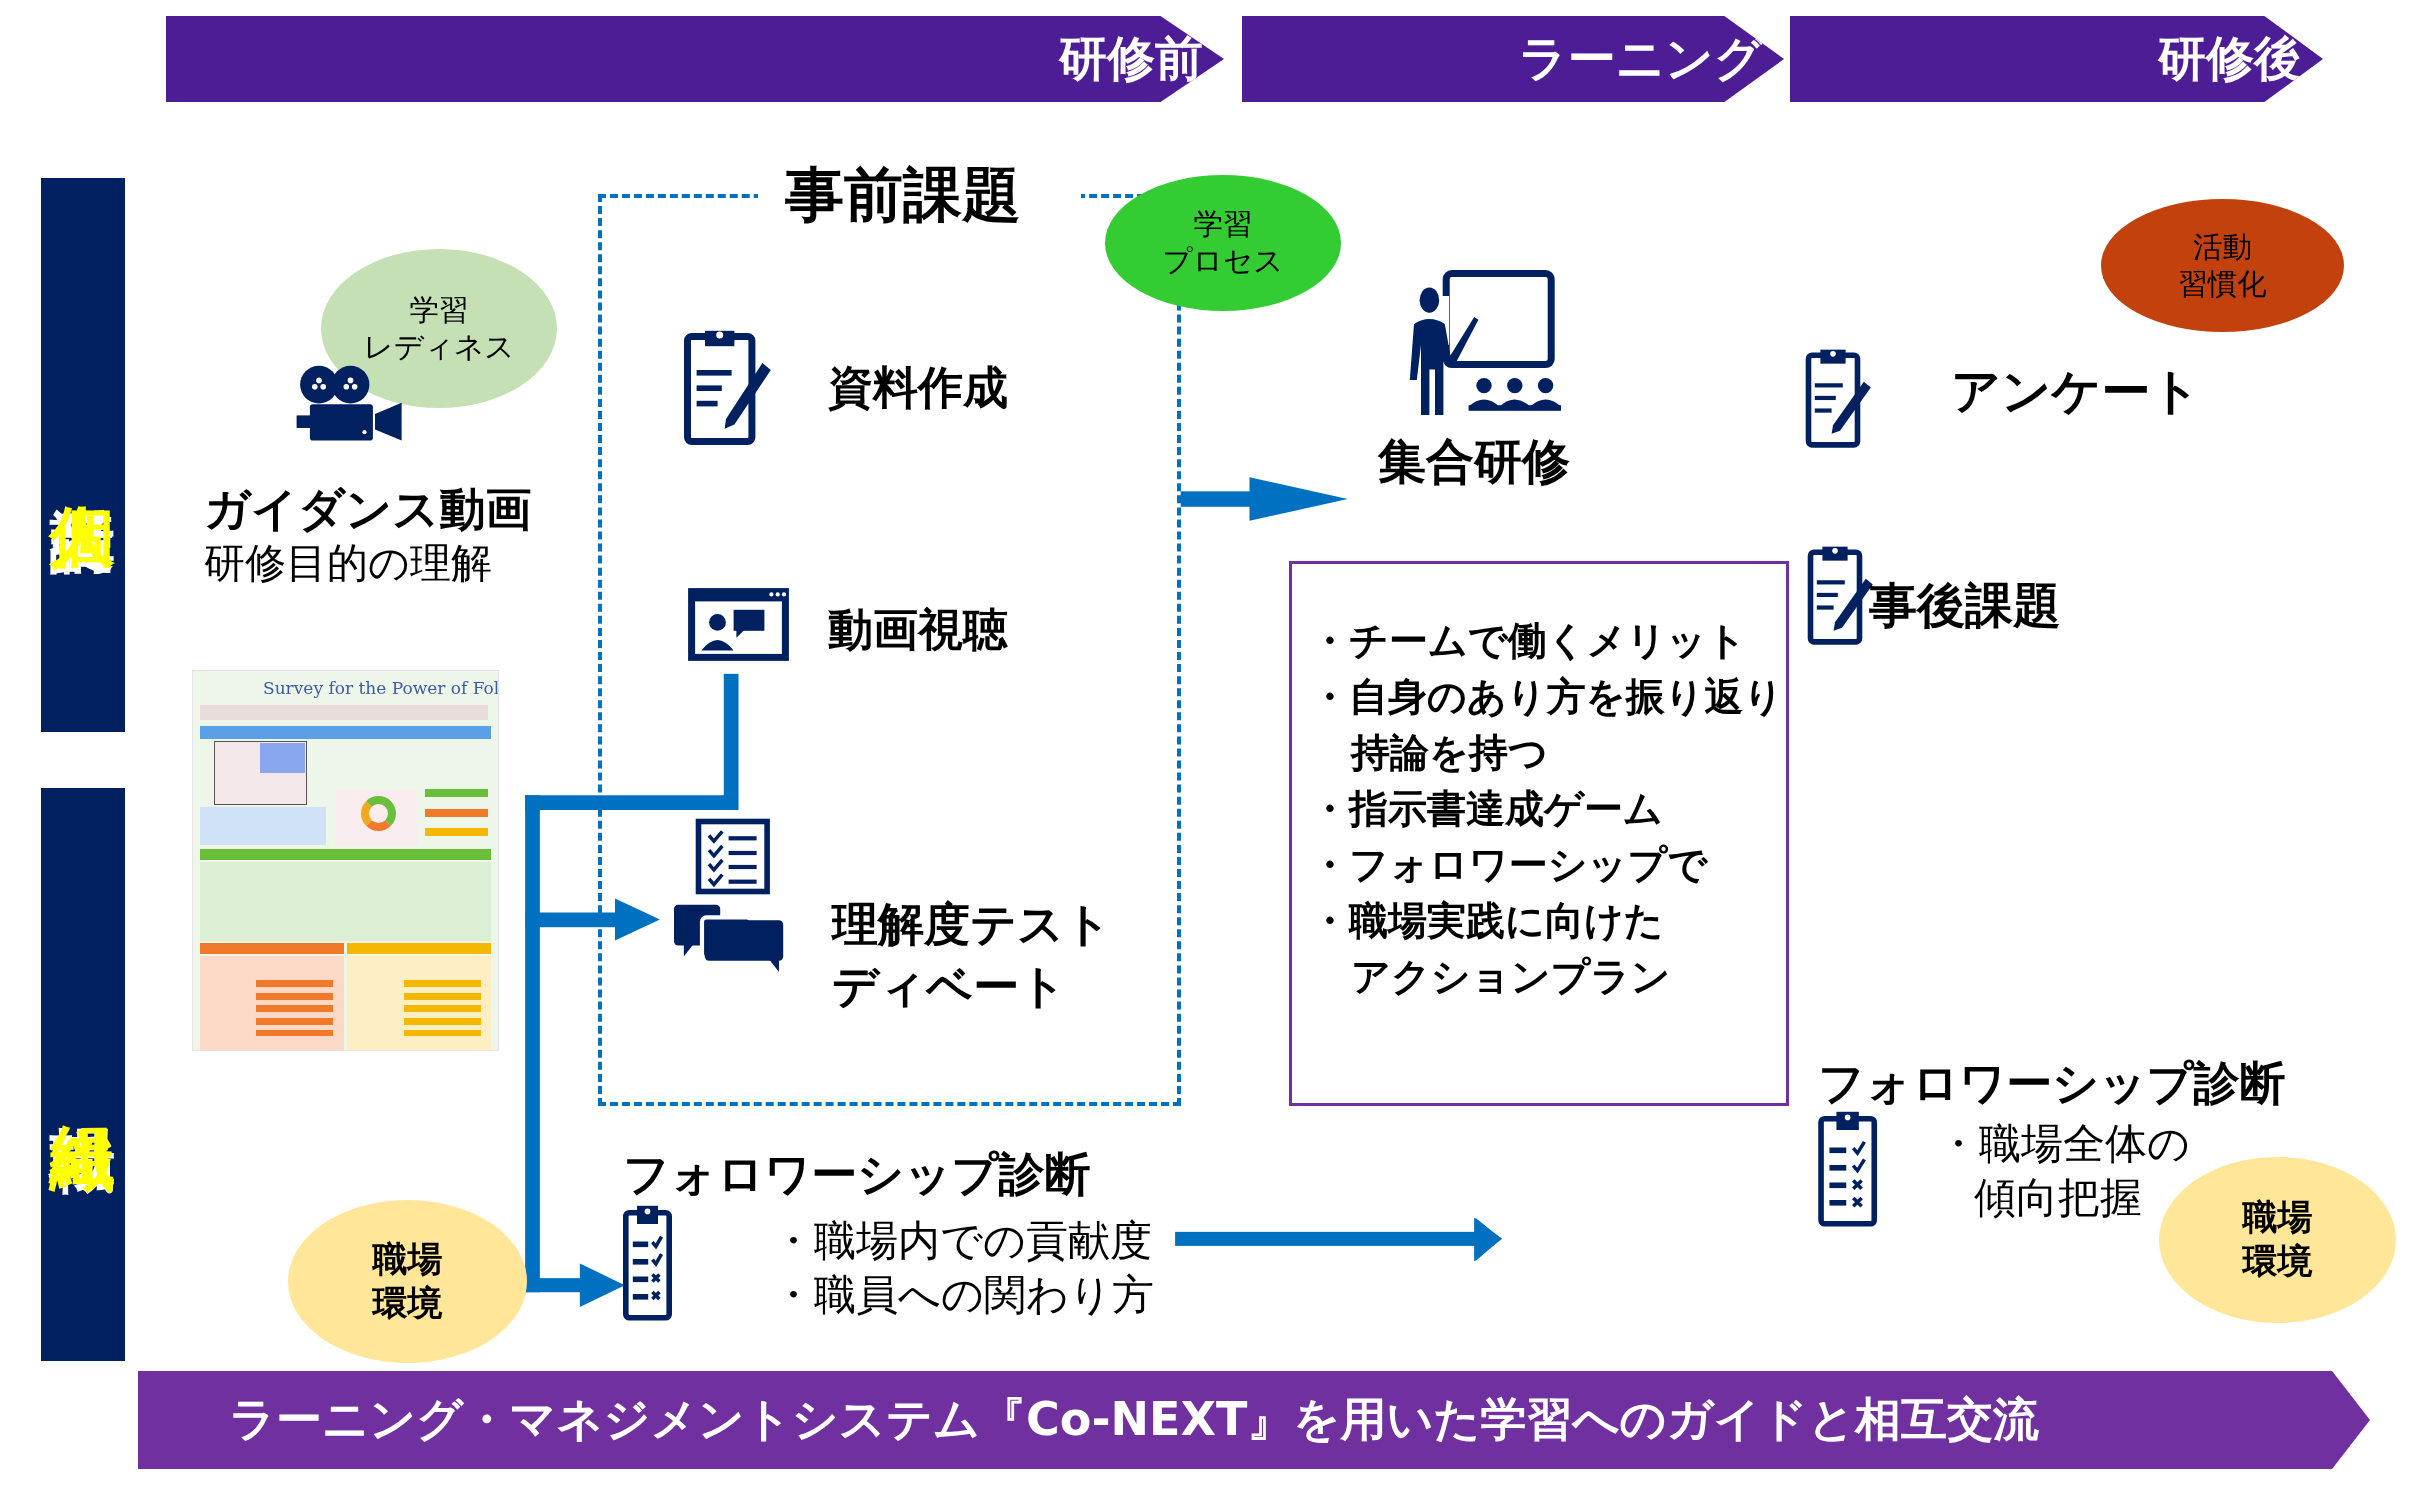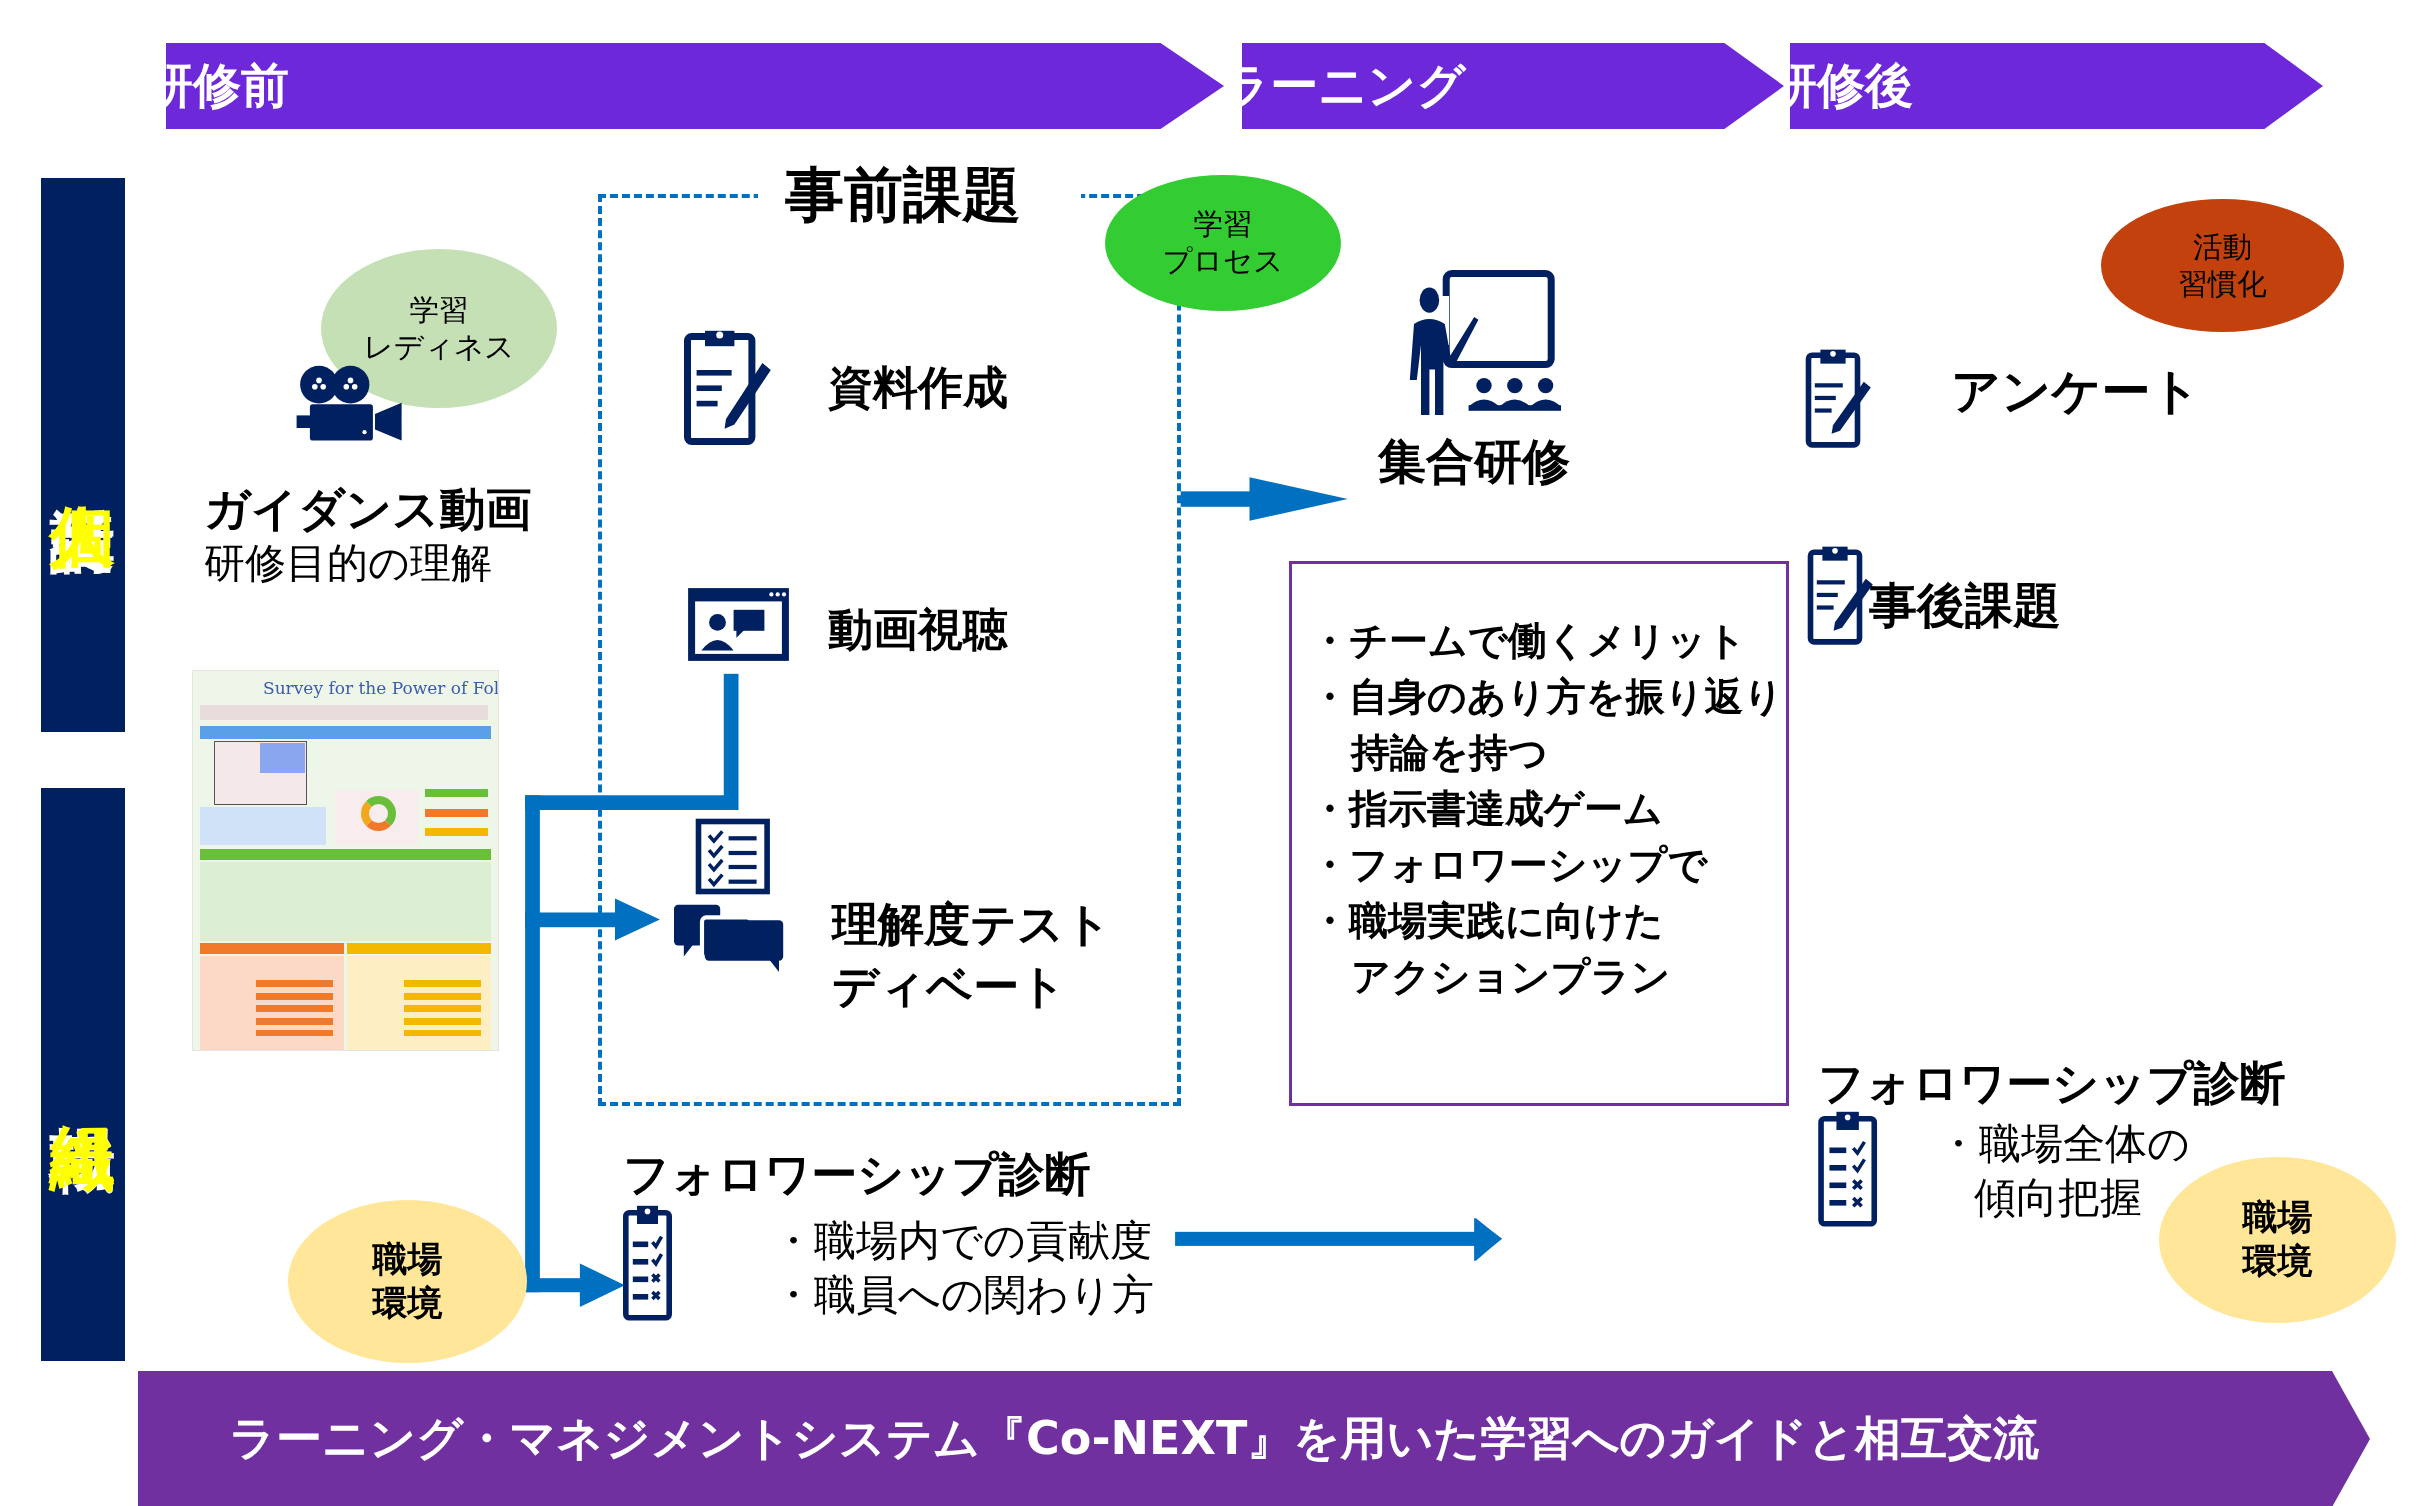--- a/index.html
+++ b/index.html
@@ -1,39 +1,39 @@
 <!DOCTYPE html>
 <html style="font-size:11.2px"><head>
 <meta charset="utf-8">
 <style>
   html, body { margin:0; padding:0; background:#ffffff; }
   body { width:2426px; height:1507px; position:relative; overflow:hidden;
          font-family:"DejaVu Sans", "Liberation Sans", sans-serif; color:#000; }
-  .phase { position:absolute; top:16px; height:86px; background:#6d28d9; color:#fff;
-           font-weight:bold; font-size:48px; display:flex; align-items:center; justify-content:flex-start;margin-top:27px; }
+  .phase { position:absolute; top:16px; height:86px; background:#4c1d95; color:#fff;
+           font-weight:bold; font-size:48px; display:flex; align-items:center; justify-content:flex-end; }
   .phase.p1 { left:166px; width:1058px; clip-path:polygon(0 0, 94% 0, 100% 50%, 94% 100%, 0 100%); }
   .phase.p2 { left:1242px; width:542px; clip-path:polygon(0 0, 89% 0, 100% 50%, 89% 100%, 0 100%); }
   .phase.p3 { left:1790px; width:533px; clip-path:polygon(0 0, 89% 0, 100% 50%, 89% 100%, 0 100%); }
   .phase span { transform:translateX(-21px); }
   .sidebar { position:absolute; left:41px; width:84px; background:#002060; color:#fff;
              font-weight:bold; font-size:65px; line-height:1.0; display:flex; flex-direction:column;
              align-items:center; justify-content:center; }
   .sidebar .yellow { color:#ffff00; }
   .ellipse { position:absolute; border-radius:50%; display:flex; align-items:center; justify-content:center;
              text-align:center; font-size:29.5px; line-height:1.25; }
   .heading { position:absolute; font-weight:bold; white-space:nowrap; }
   .txt { position:absolute; white-space:nowrap; }
   .dashbox { position:absolute; left:598px; top:194px; width:583px; height:912px;
              border:4.2px dashed #0070c0; box-sizing:border-box; }
   .title-mask { position:absolute; background:#fff; }
   .purple-box { position:absolute; left:1289px; top:561px; width:500px; height:545px;
                 border:3.5px solid #7030a0; box-sizing:border-box; padding:49px 0 0 18px; }
   .purple-box .item { font-weight:bold; font-size:39px; line-height:56px; white-space:nowrap; }
   .purple-box .item.cont { padding-left:41px; }
-  .banner { position:absolute; left:138px; top:1371px; width:2232px; height:136px; background:#7030a0;
+  .banner { position:absolute; left:138px; top:1371px; width:2232px; height:98px; background:#7030a0;
             clip-path:polygon(0 0, 98.3% 0, 100% 50%, 98.3% 100%, 0 100%); color:#fff; font-weight:bold;
             font-size:46px; display:flex; align-items:center; padding-left:91px; box-sizing:border-box; }
   .poster { position:absolute; left:192px; top:670px; width:305px; height:379px;
             background:#eef6ea; border:0.7px solid #e4e4e4; overflow:hidden; }
   .poster .ptitle { position:absolute; left:70px; top:7px; font-family:"DejaVu Serif", serif;
                     color:#3b5ca8; font-size:17px; white-space:nowrap; }
   .poster .bar { position:absolute; }
   svg { position:absolute; overflow:visible; }
 </style>
 </head>

